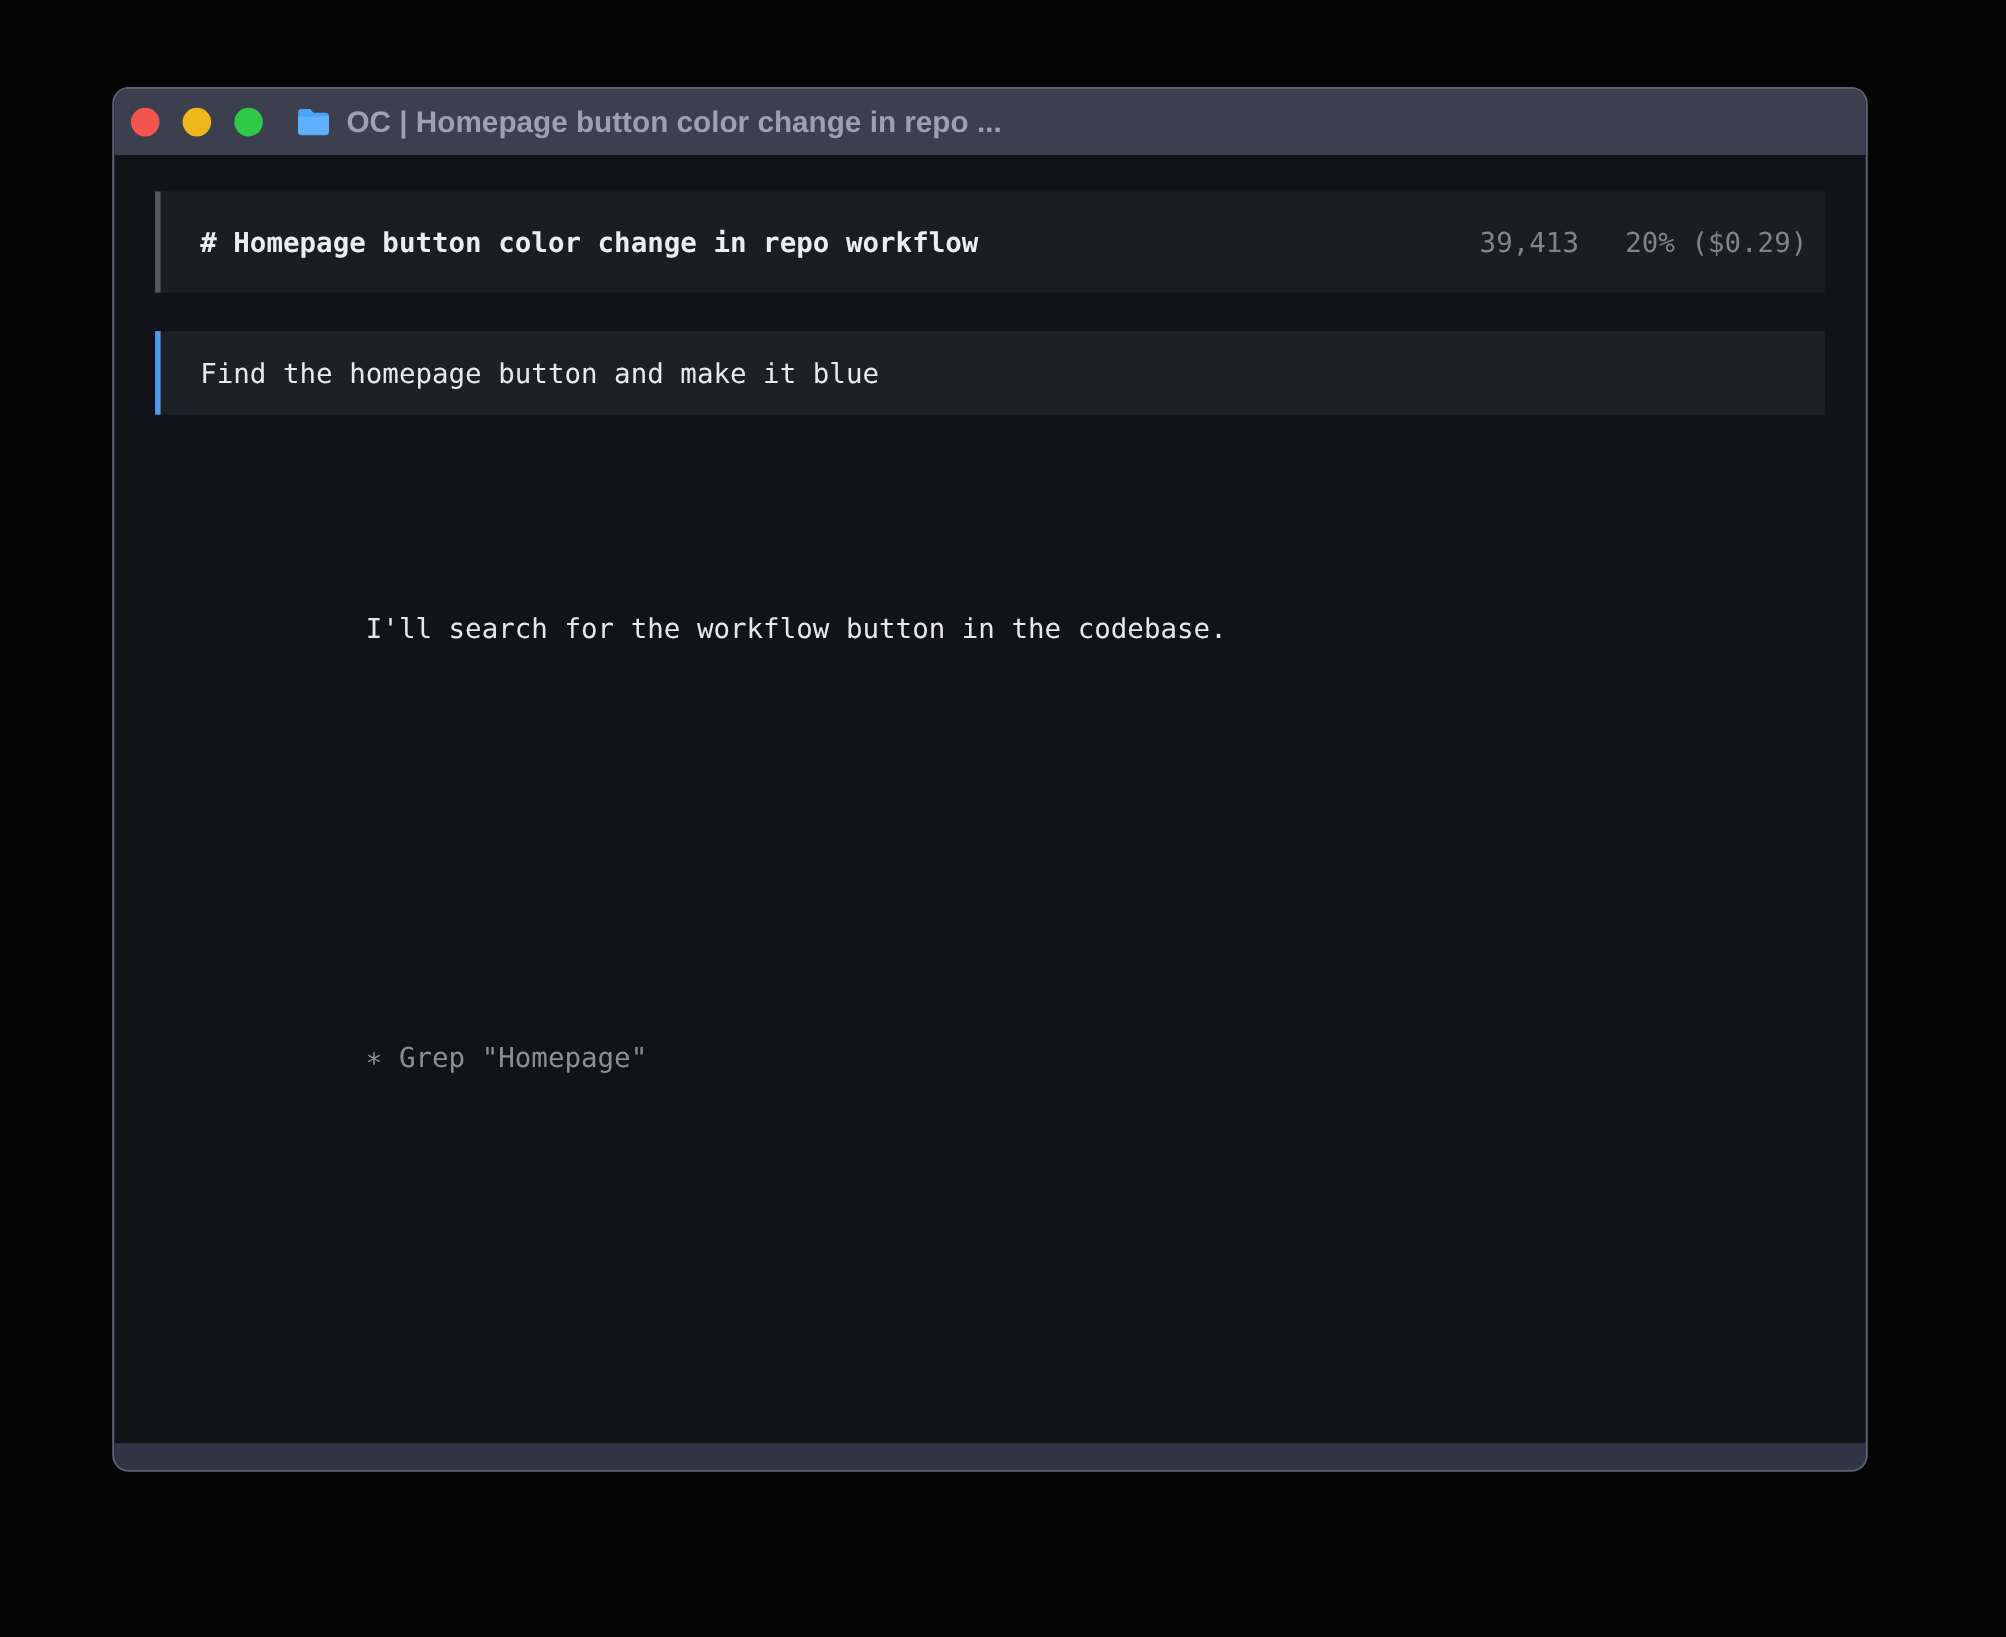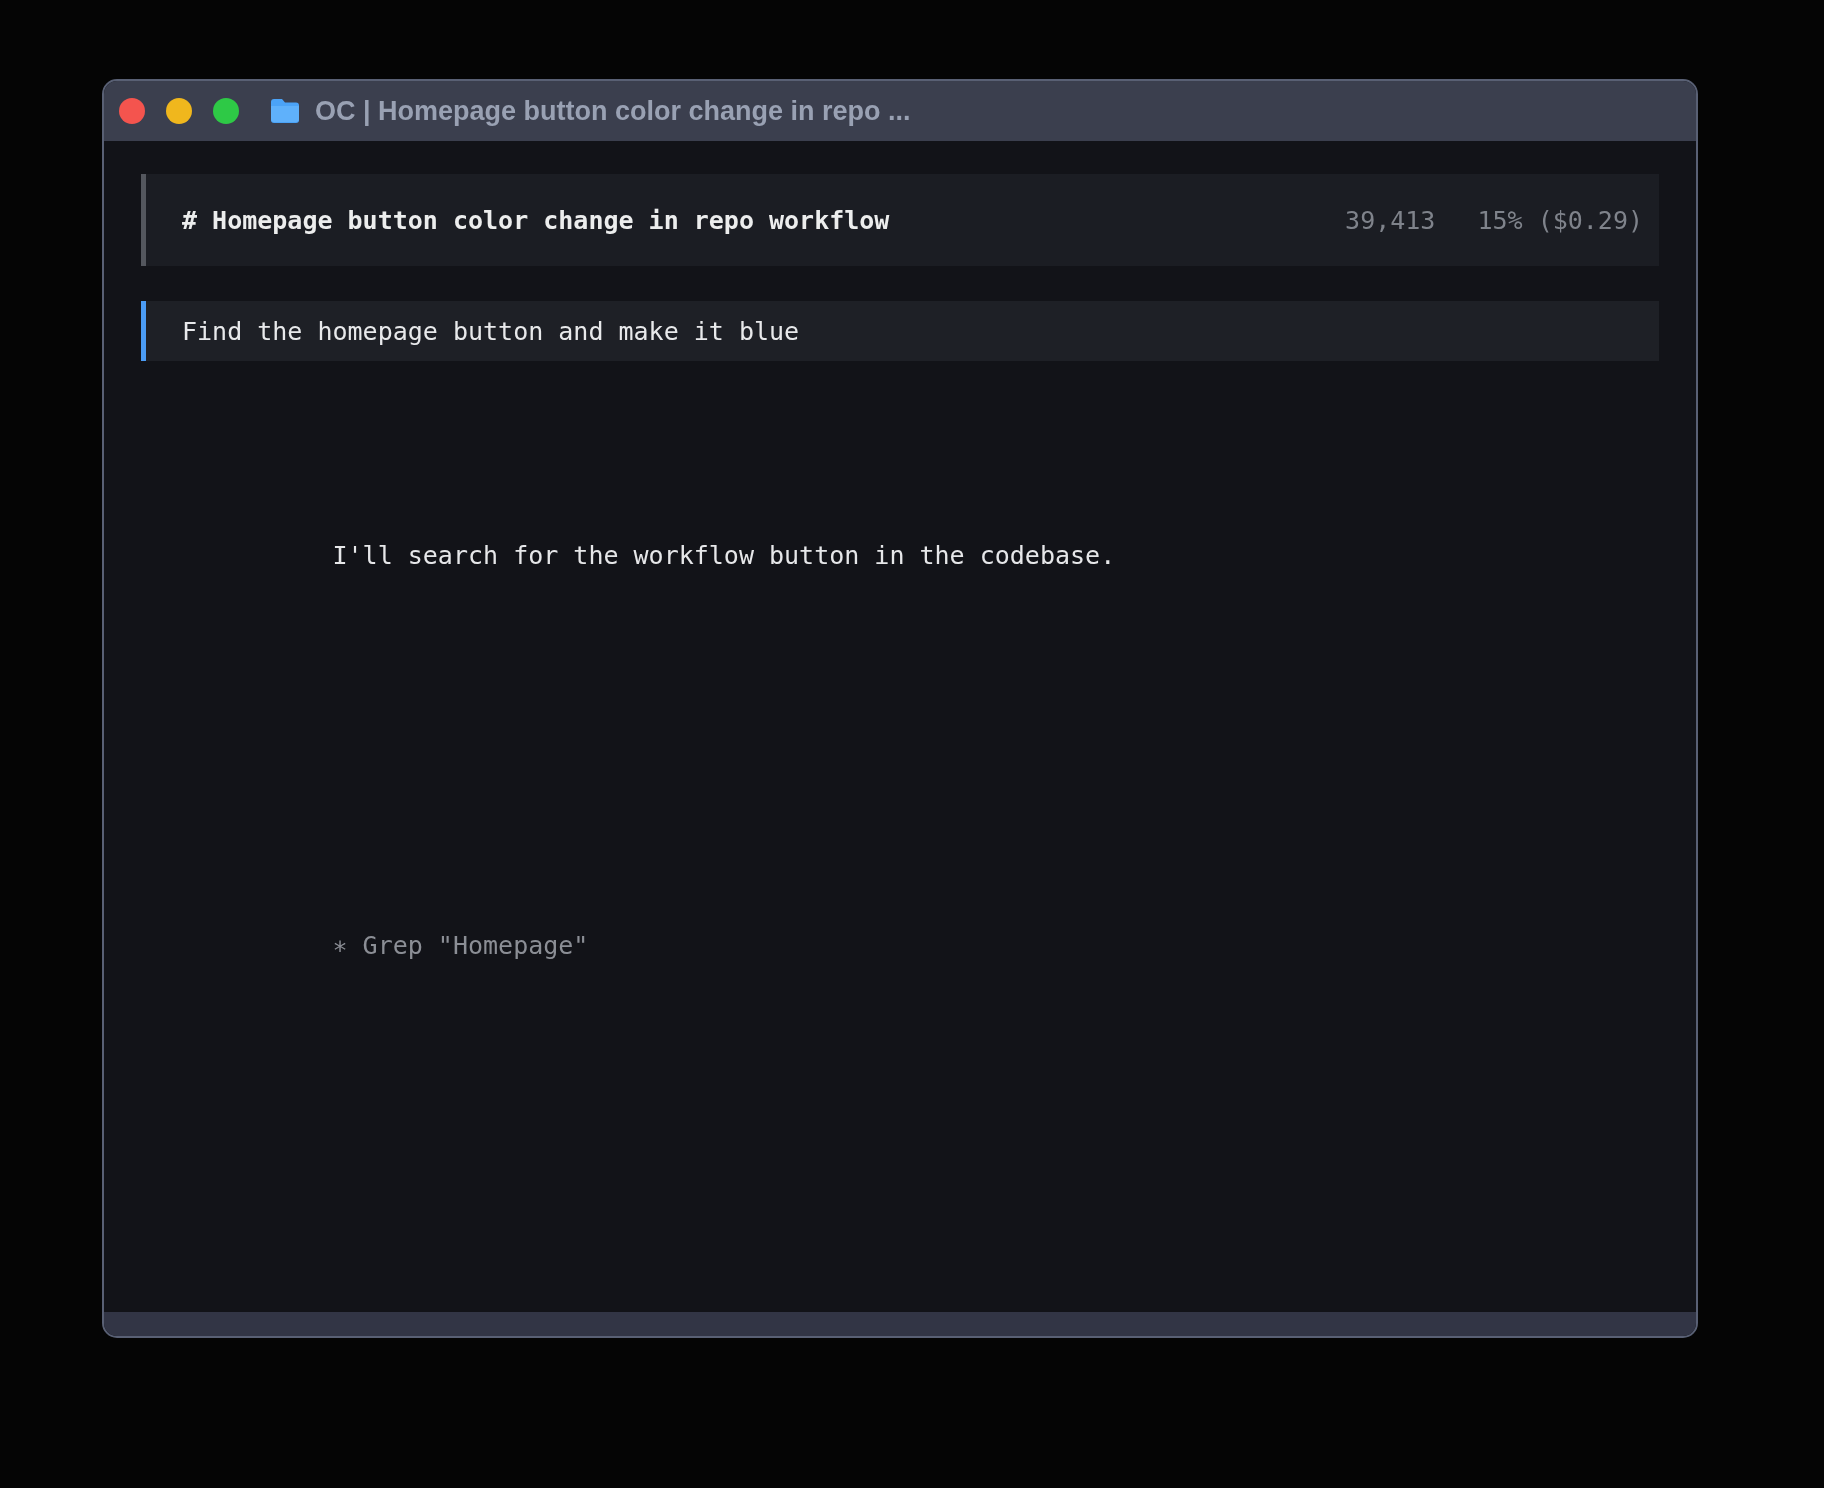--- a/index.html
+++ b/index.html
@@ -50,21 +50,21 @@
     border-left: 5px solid #54575e;
     display: flex; align-items: center; justify-content: space-between;
     padding: 0 16px 0 36px;
     margin-bottom: 35px;
   }
   .session-title { font-size: 25px; font-weight: 700; color: #eceded; white-space: pre; }
   .session-stats { display: flex; gap: 42px; font-size: 25px; color: #7f838b; white-space: pre; }
 
   
   .user-block {
-    height: 60px; background: #1e2026;
+    height: 76px; background: #1e2026;
     border-left: 5px solid #4b9cf5;
     display: flex; align-items: center;
     padding-left: 36px;
     margin-bottom: 30px;
   }
   .user-block span { font-size: 25px; color: #e8e9eb; white-space: pre; }
 
   
   .transcript { padding-left: 41px; }
   .t-line { min-height: 30px; }
@@ -91,21 +91,21 @@
     </span>
     <span class="window-title">OC | Homepage button color change in repo ...</span>
   </div>
 
   <div class="content">
 
     <div class="session-header">
       <span class="session-title"># Homepage button color change in repo workflow</span>
       <span class="session-stats">
         <span>39,413</span>
-        <span>15% ($0.29)</span>
+        <span>20% ($0.29)</span>
       </span>
     </div>
 
     <div class="user-block">
       <span>Find the homepage button and make it blue</span>
     </div>
 
     <div class="transcript mono">
       
     

